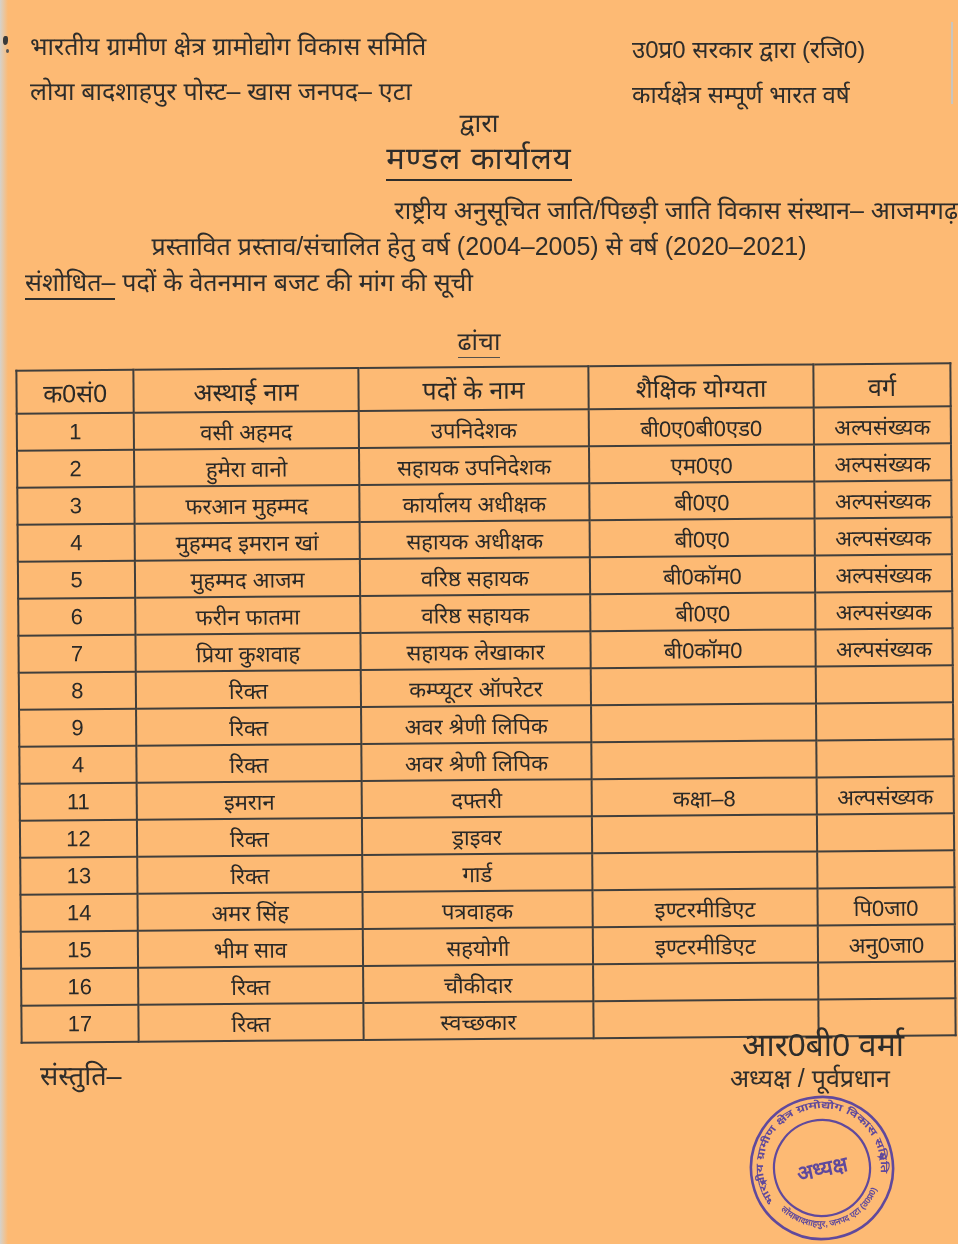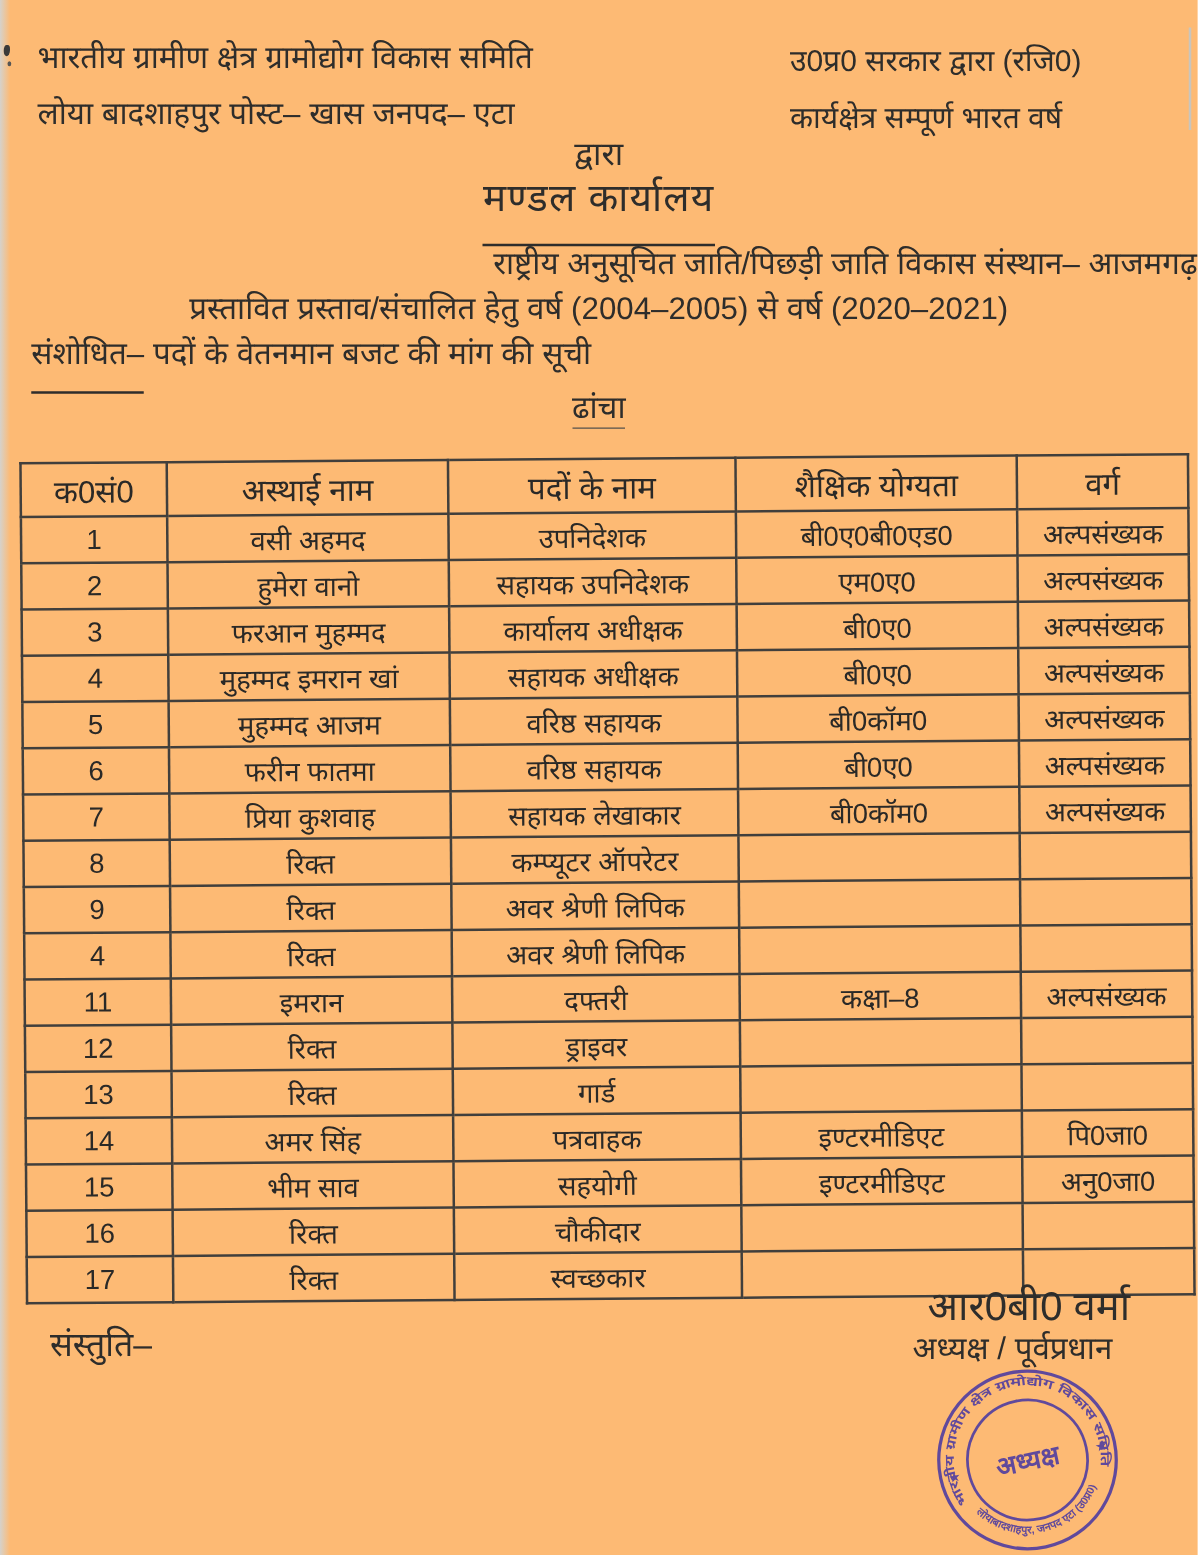--- a/index.html
+++ b/index.html
@@ -20,27 +20,27 @@
   .scan-line{position:absolute;left:951px;top:22px;width:2px;height:82px;background:#c9c5bd;}
 
   .hdr-left{position:absolute;left:30px;top:24px;font-size:25px;line-height:45px;white-space:nowrap;}
   .hdr-right{position:absolute;left:620px;top:27px;font-size:24px;line-height:45px;white-space:nowrap;margin-left:12px;}
 
   .via{position:absolute;top:104px;width:100%;text-align:center;font-size:26px;}
   .office-title{
     position:absolute;top:136px;width:100%;text-align:center;
     font-size:31px;letter-spacing:1px;
   }
-  .office-title span{border-bottom:2px solid #2e2d2b;padding-bottom:19px;text-align:right;}
+  .office-title span{border-bottom:2px solid #2e2d2b;padding-bottom:3px;text-align:right;}
 
   .sub1{position:absolute;top:192px;width:100%;text-align:right;font-size:25px;}
   .sub2{position:absolute;top:228px;width:100%;text-align:center;font-size:25px;}
   .sub3{position:absolute;top:264px;left:25px;font-size:25px;white-space:nowrap;}
-  .sub3 .u{border-bottom:2px solid #2e2d2b;padding-bottom:16px;margin-top:39px;}
-  .frame-label{position:absolute;top:307px;width:100%;text-align:center;font-size:25px;}
+  .sub3 .u{border-bottom:2px solid #2e2d2b;padding-bottom:2px;margin-top:39px;}
+  .frame-label{position:absolute;top:323px;width:100%;text-align:center;font-size:25px;}
   .frame-label span{border-bottom:1.5px solid #55514b;padding-bottom:2px;}
 
   table.main{
     position:absolute;left:18px;top:366px;width:934px;
     border-collapse:collapse;table-layout:fixed;
     transform:rotate(-0.45deg);transform-origin:50% 50%;
   }
   table.main col:nth-child(1){width:117px;}
   table.main col:nth-child(2){width:225px;}
   table.main col:nth-child(3){width:230px;}

